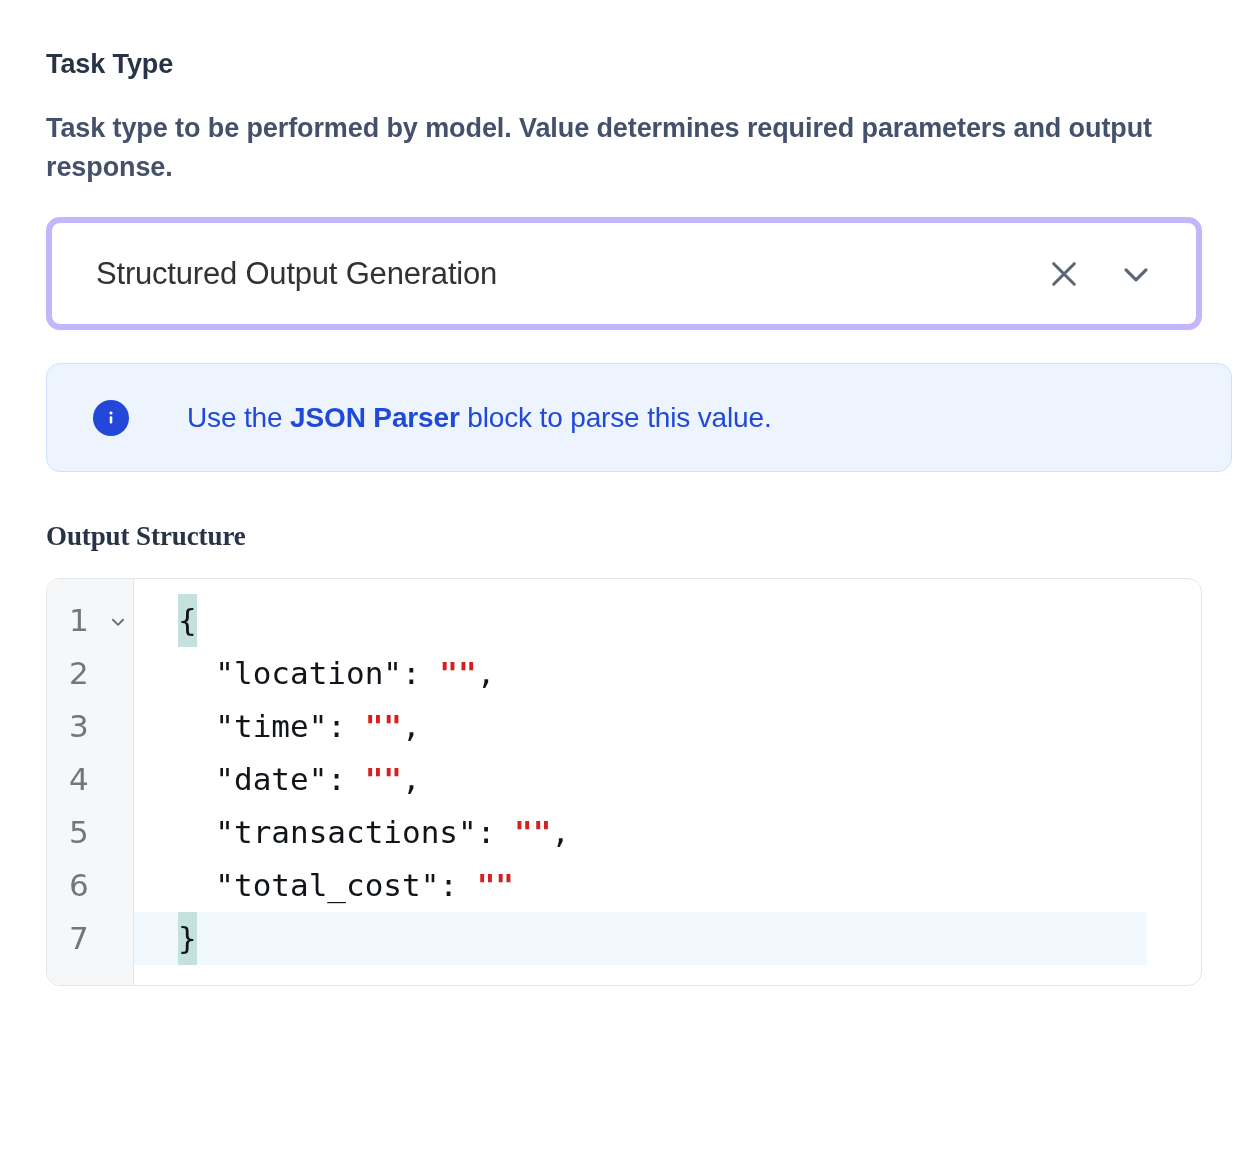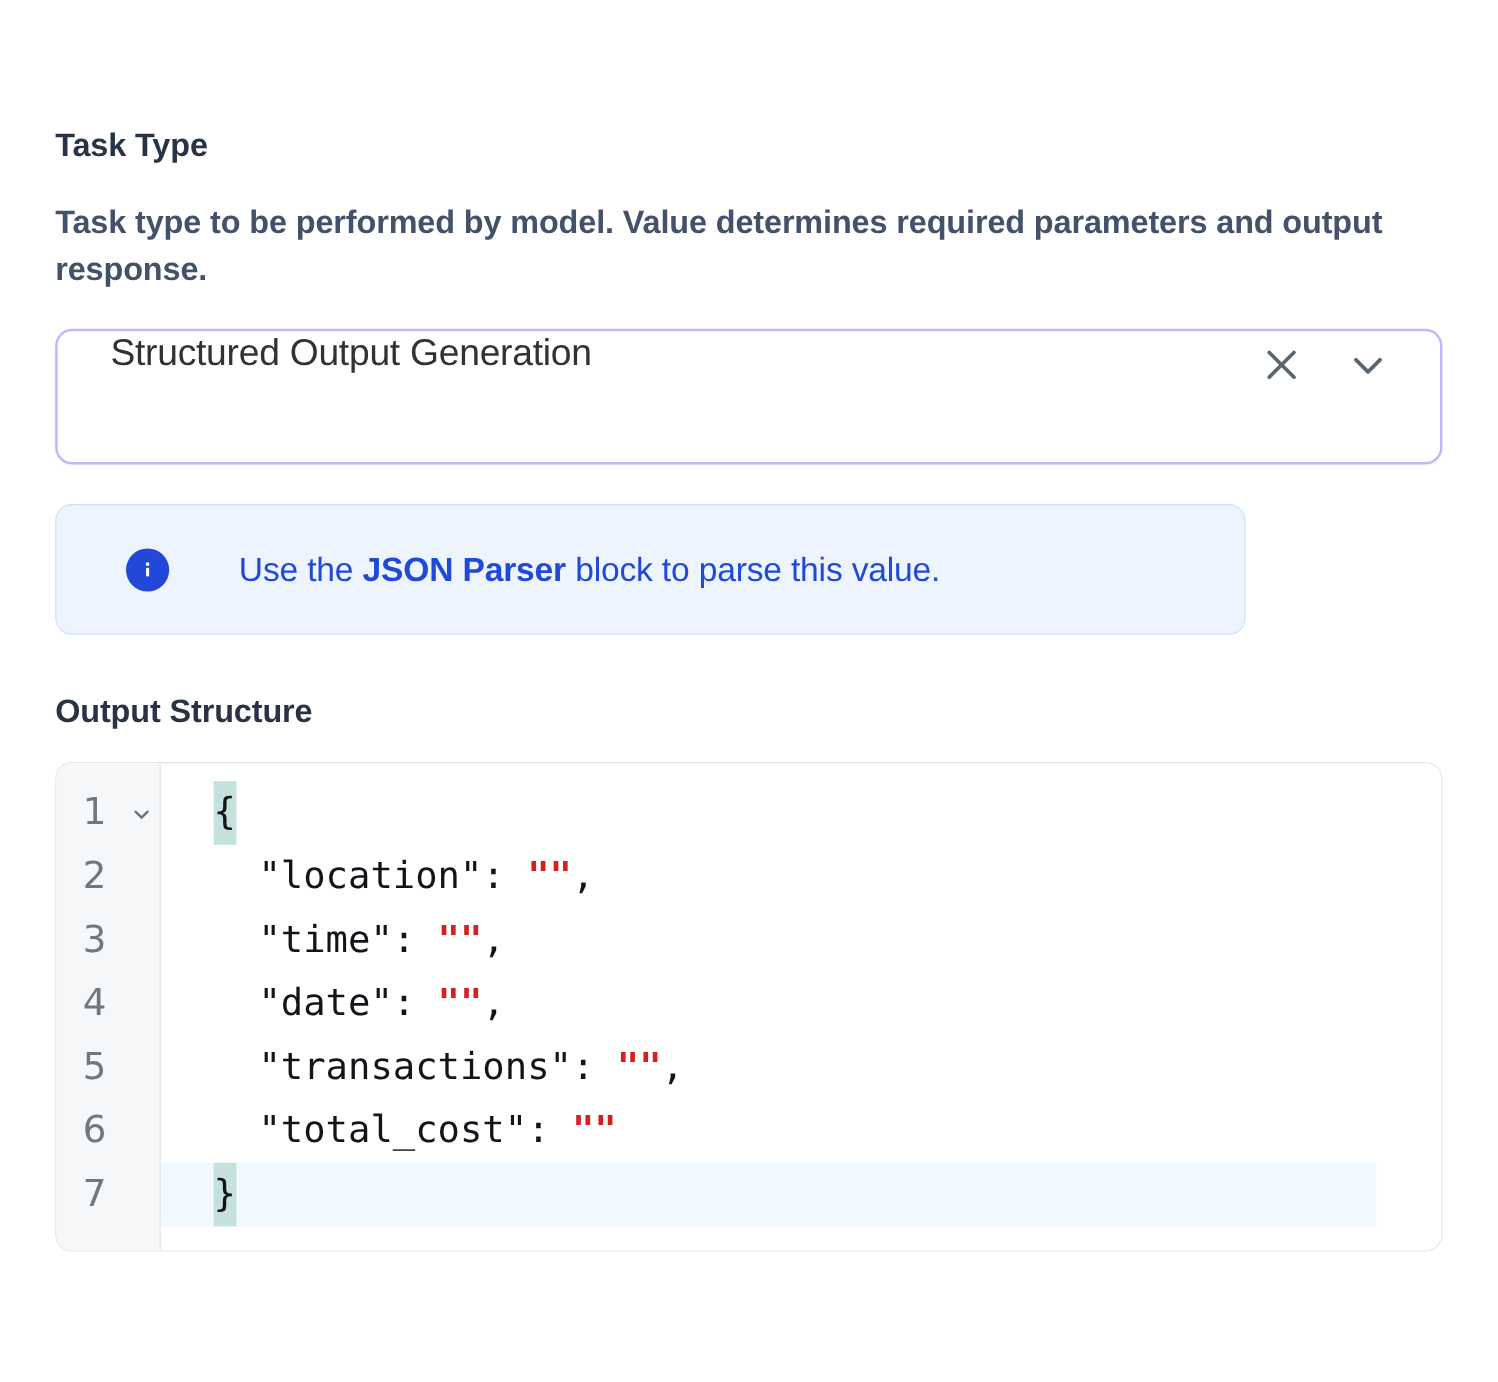--- a/index.html
+++ b/index.html
@@ -31,32 +31,33 @@
 
   .field-desc {
     font-size: 27px;
     font-weight: 700;
     color: #44516a;
     line-height: 1.42;
     letter-spacing: -0.1px;
   }
 
   
-  .task-type-label { padding-top: 105px; }
+  .task-type-label { padding-top: 48px; }
   .task-type-desc  { padding-top: 29px; max-width: 1160px; }
 
   
   .select-wrap {
     margin-top: 31px;
     height: 113px;
     width: 1156px;
-    border: 2px solid #c4b5fd;
+    border: 6px solid #c4b5fd;
     border-radius: 14px;
     background: #ffffff;
     display: flex;
+    align-items: center;
     box-shadow: 0 1px 2px rgba(16,24,40,0.03);
   }
   .select-value {
     flex: 1 1 auto;
     padding-left: 44px;
     font-size: 31px;
     color: #2f3336;
     letter-spacing: -0.2px;
     white-space: nowrap;
     overflow: hidden;
@@ -70,28 +71,28 @@
     justify-content: center;
     flex: 0 0 auto;
   }
   .select-icon-btn.clear { margin-right: 16px; }
   .select-icon-btn.chev  { margin-right: 32px; }
   .select-icon-btn svg { display: block; }
 
   
   .info-banner {
     margin-top: 33px;
-    width: 992px;
+    width: 1186px;
     min-height: 109px;
     background: #eef4fe;
     border: 1px solid #cfe0fb;
     border-radius: 14px;
     display: flex;
     align-items: center;
-    padding: 0 58px;
+    padding: 0 46px;
   }
   .info-icon {
     flex: 0 0 auto;
     width: 36px;
     height: 36px;
     border-radius: 50%;
     background: #2347d8;
     display: flex;
     align-items: center;
     justify-content: center;
@@ -101,21 +102,21 @@
   .info-text {
     font-size: 28px;
     color: #2049d8;
     letter-spacing: -0.15px;
     padding-left: 48px;
     line-height: 1.25;
   }
   .info-text b { font-weight: 700; }
 
   
-  .out-label { padding-top: 48px; }
+  .out-label { padding-top: 48px; font-family: Liberation Serif, serif; }
   .out-desc  { padding-top: 28px; }
 
   
   .editor {
     margin-top: 26px;
     width: 1156px;
     height: 408px;
     border: 1px solid #e4e6e9;
     border-radius: 14px;
     background: #ffffff;

